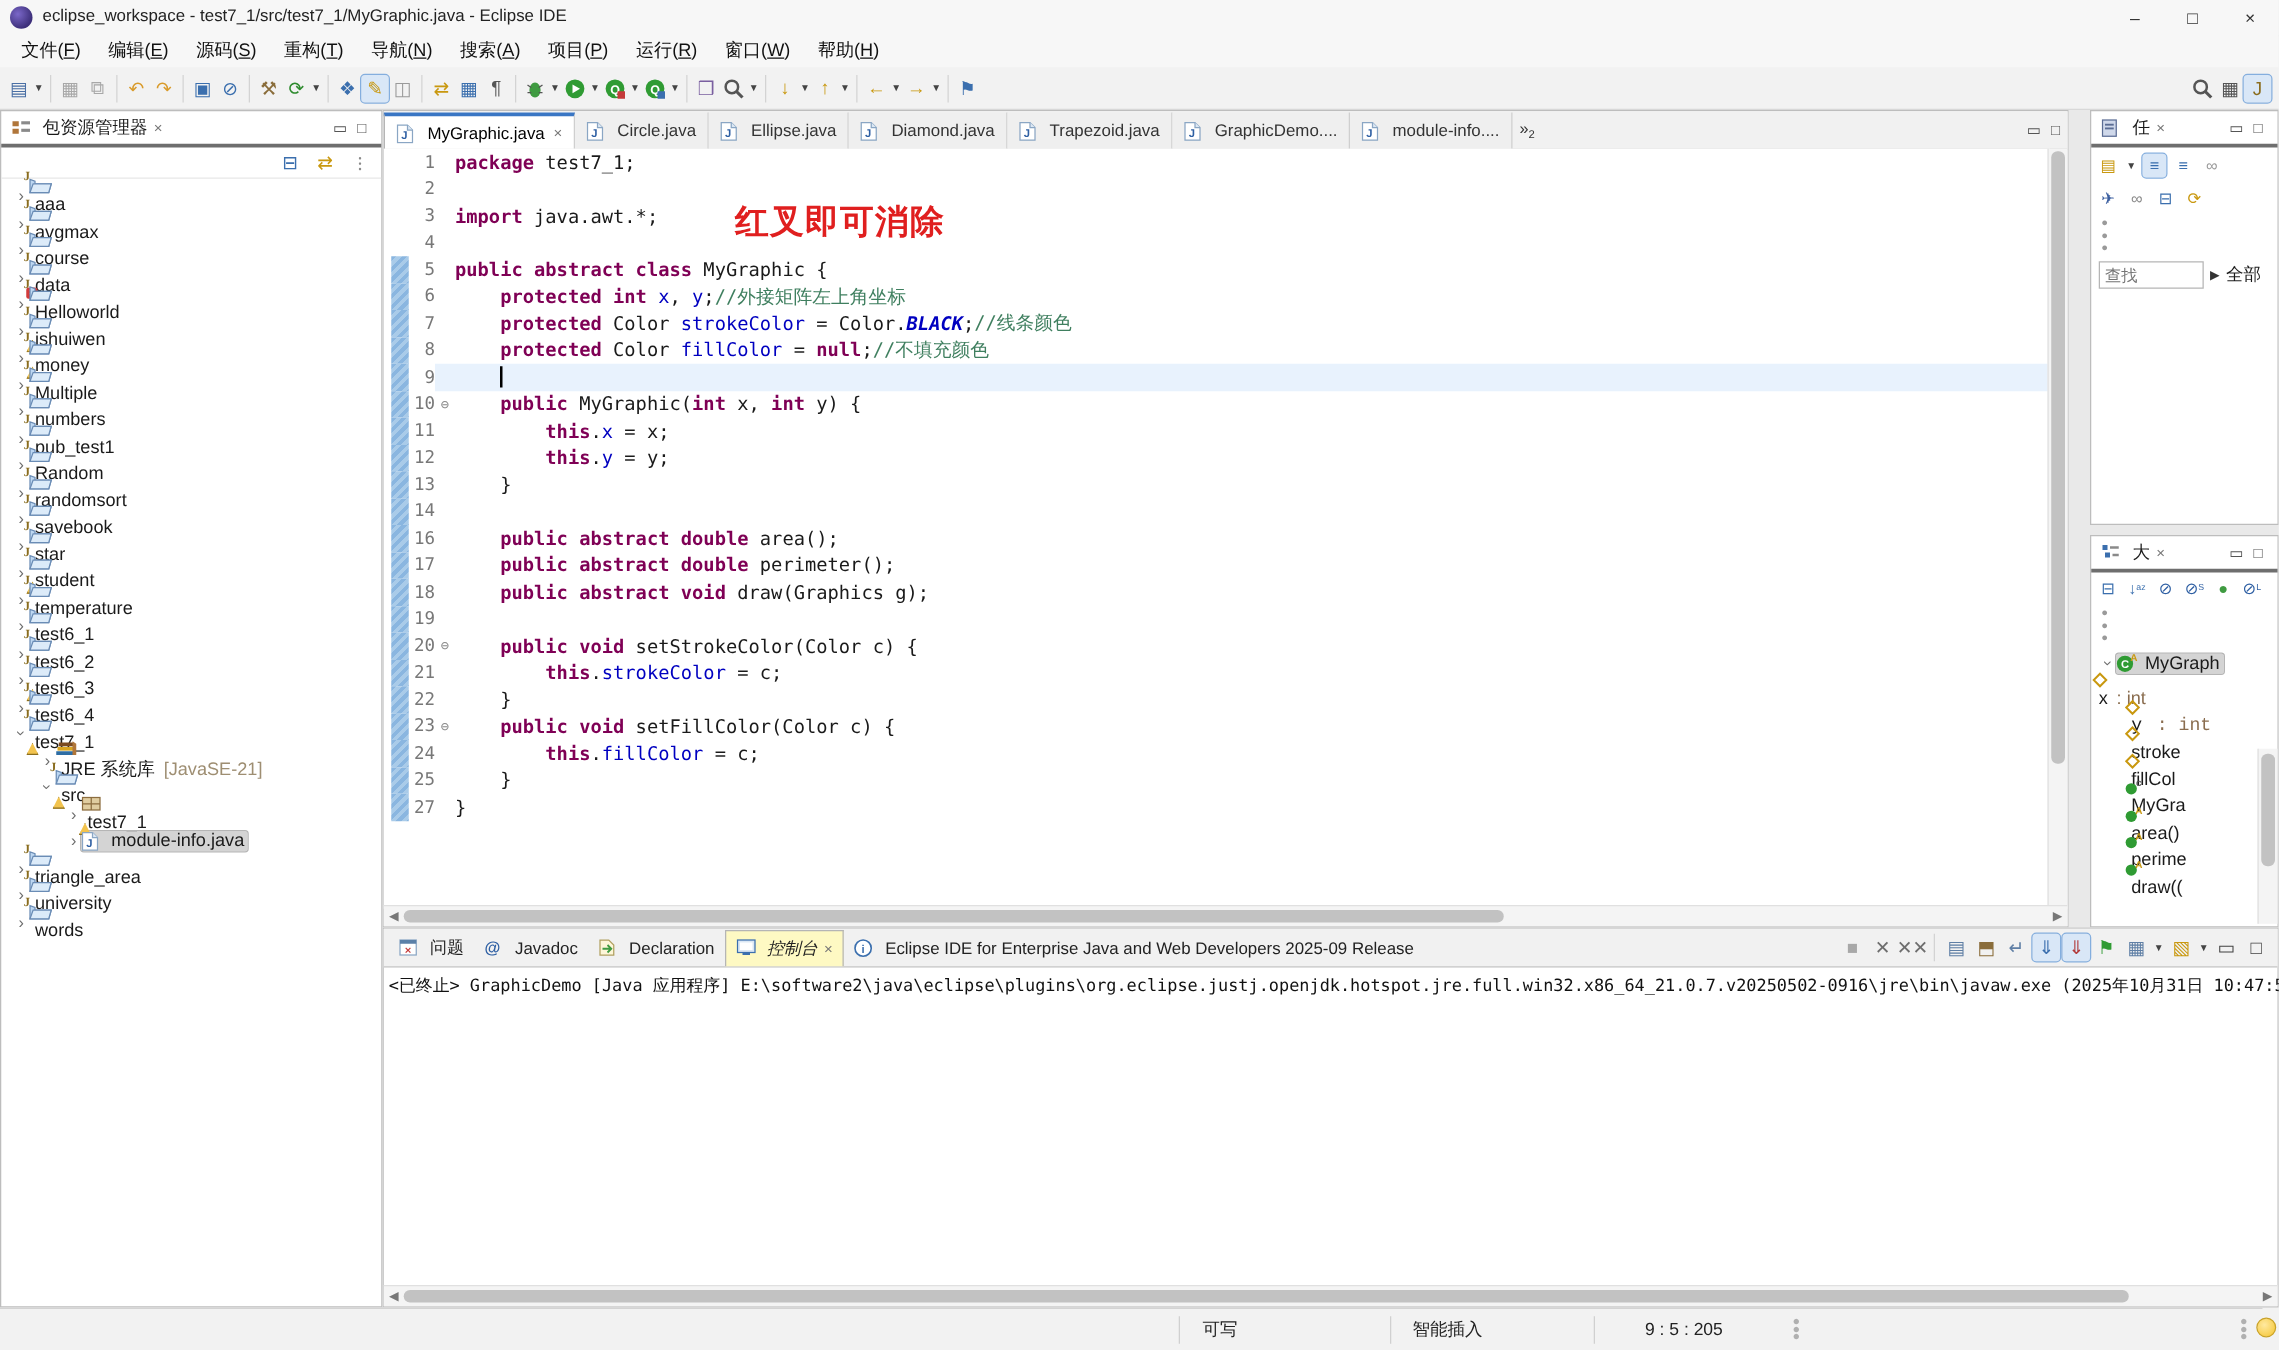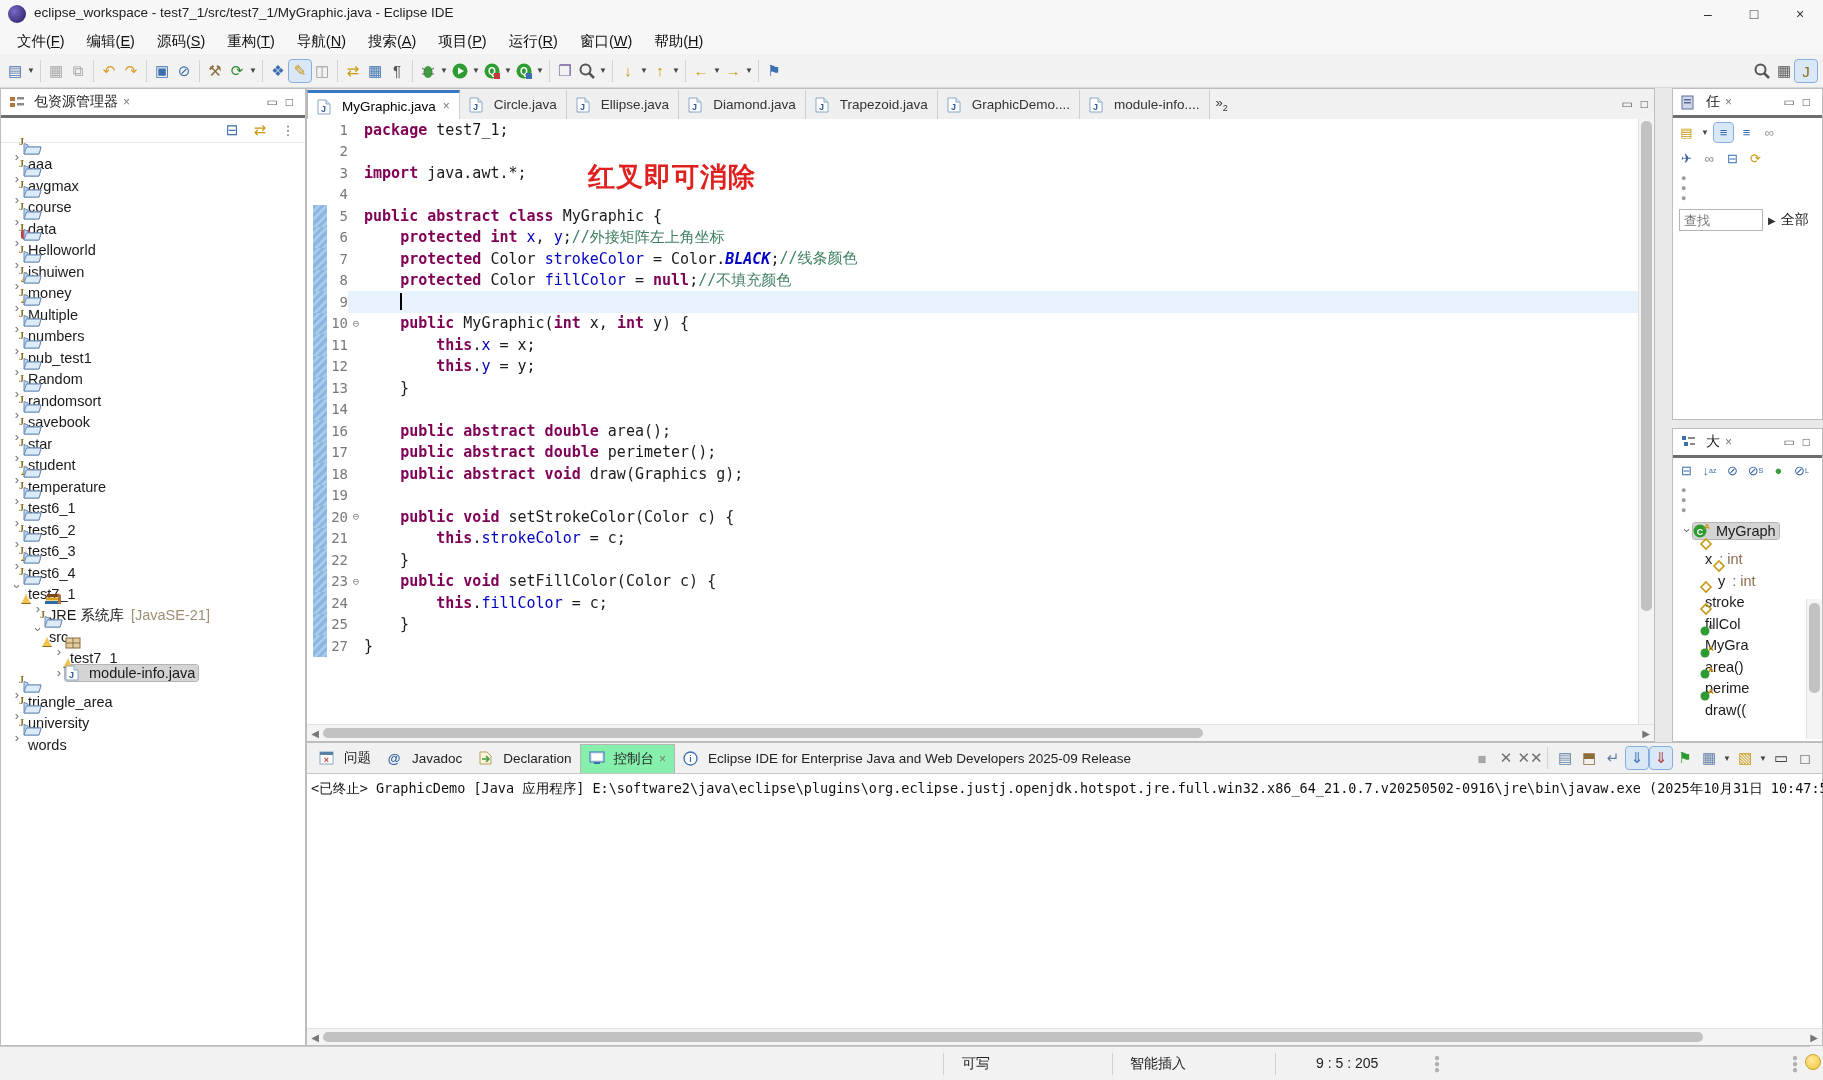--- a/index.html
+++ b/index.html
@@ -80,21 +80,21 @@
   .dots{color:#9a9a9a;font-size:9px;letter-spacing:1px;}
   #find-row{display:flex;align-items:center;gap:5px;padding:4px 2px 4px 6px;}
   #find-input{width:74px;height:20px;border:1px solid #b5b5b5;font-size:13px;padding:0 4px;color:#8a8a8a;background:#fff;}
   
   .oicon{width:17px;height:15px;position:relative;flex:none;margin-right:3px;}
   .typ{color:#8a6d4f;}
   
   #console-panel{left:306px;top:742px;width:1517px;height:304px;background:#fff;border:1px solid #bdbdbd;box-sizing:border-box;}
   #ctabs{height:30px;background:#f1f1f1;border-bottom:1px solid #c6c6c6;display:flex;align-items:center;padding-left:4px;}
   .ctab{display:flex;align-items:center;gap:5px;padding:0 8px;height:29px;font-size:13.5px;color:#222;white-space:nowrap;}
-  .ctab.active{background:#86efac;border:1px solid #b5b5b5;border-bottom:none;height:28px;}
+  .ctab.active{background:#fef9c3;border:1px solid #b5b5b5;border-bottom:none;height:28px;font-style:italic;}
   #ctoolbar{margin-left:auto;display:flex;align-items:center;gap:2px;padding-right:6px;}
   #console-line{padding:6px 4px 0 4px;font-family:"DejaVu Sans Mono",monospace;font-size:13.5px;color:#111;white-space:nowrap;}
   
   #statusbar{left:0;top:1046px;width:1810px;height:34px;background:#f2f2f2;border-top:1px solid #c9c9c9;}
   .stext{top:8px;font-size:14px;color:#222;}
   .ssep{top:6px;width:1px;height:22px;background:#d0d0d0;}
   .sdots{top:8px;color:#b0b0b0;font-size:10px;line-height:6px;}
   #bulb{top:7px;width:14px;height:14px;border-radius:50%;background:radial-gradient(circle at 40% 35%,#ffe9a0,#f4c430);border:1px solid #c9a227;}
   .sash{background:#e9e9e9;}
   svg{display:block;}
@@ -785,26 +785,26 @@
           <span class="oicon">
             <svg width="17" height="15" viewBox="0 0 17 15">
               <circle cx="7" cy="8" r="6.5" fill="#2f9b33"></circle>
               <text x="7" y="11.5" font-size="9" fill="#fff" text-anchor="middle" font-weight="bold">C</text>
               <text x="14" y="6" font-size="8" fill="#c9980f" text-anchor="middle" font-weight="bold">A</text>
             </svg>
           </span>
           <span class="lbl">MyGraph</span>
         </span>
       </div>
-      <div class="trow" style="padding-left: 26px;">
+      <div class="trow" style="">
         <span><span class="oicon"><svg width="14" height="14" viewBox="0 0 14 14">
               <path d="M7 2 L12 7 L7 12 L2 7 Z" fill="none" stroke="#c9980f" stroke-width="1.6"></path>
             </svg></span><span class="lbl">x</span><span class="typ"> : int</span></span>
       </div>
-      <div class="trow" style="padding-left: 39px;">
+      <div class="trow" style="padding-left: 26px; font-family: Liberation Mono, monospace;">
         <span><span class="oicon"><svg width="14" height="14" viewBox="0 0 14 14">
               <path d="M7 2 L12 7 L7 12 L2 7 Z" fill="none" stroke="#c9980f" stroke-width="1.6"></path>
             </svg></span><span class="lbl">y</span><span class="typ"> : int</span></span>
       </div>
       <div class="trow" style="padding-left: 26px;">
         <span><span class="oicon"><svg width="14" height="14" viewBox="0 0 14 14">
               <path d="M7 2 L12 7 L7 12 L2 7 Z" fill="none" stroke="#c9980f" stroke-width="1.6"></path>
             </svg></span><span class="lbl">stroke</span></span>
       </div>
       <div class="trow" style="padding-left: 26px;">

